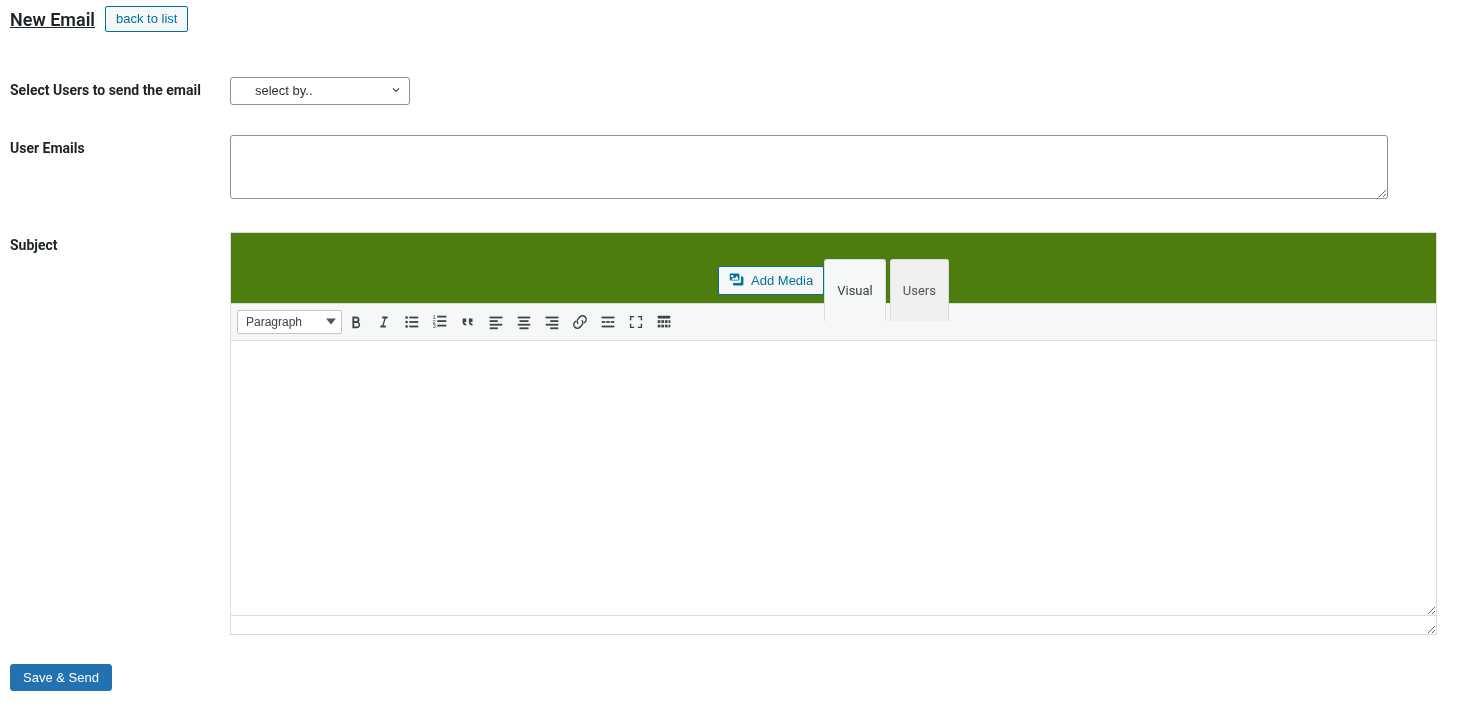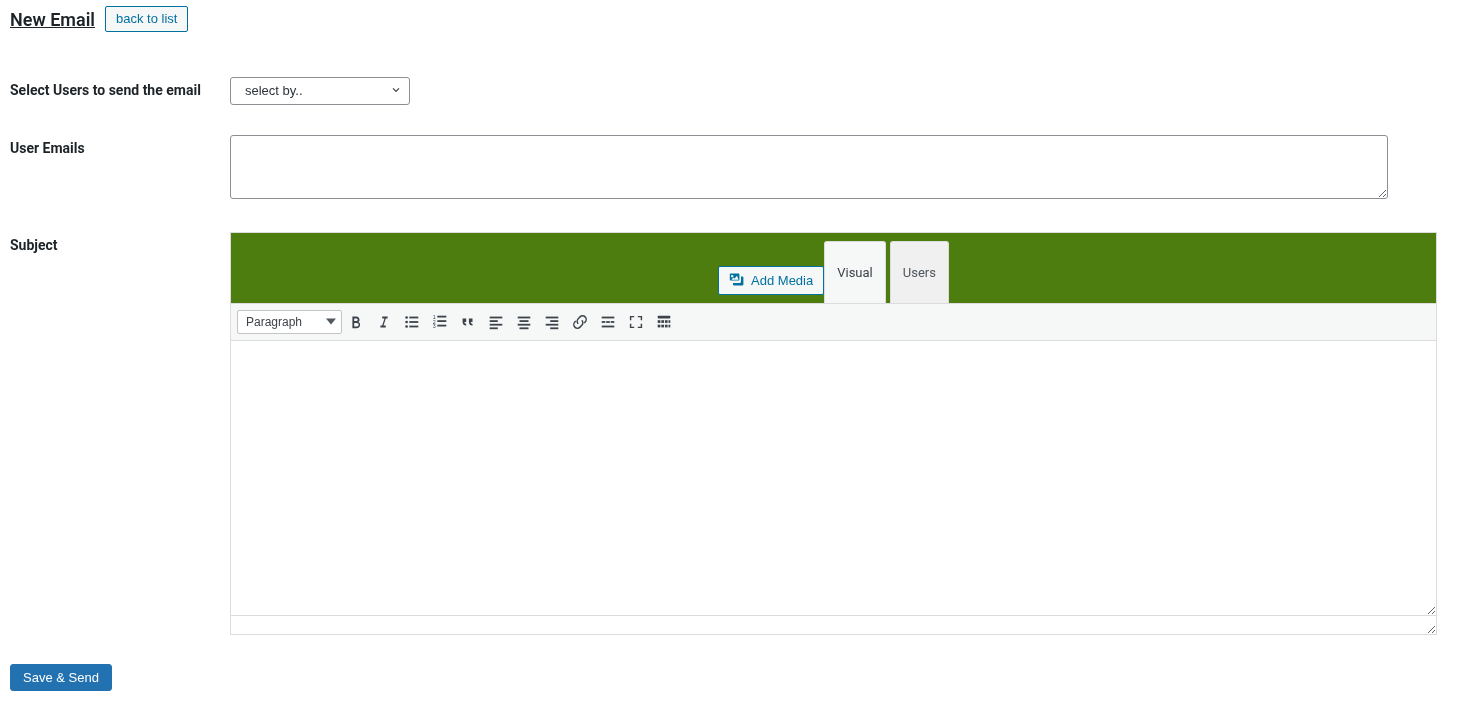--- a/index.html
+++ b/index.html
@@ -4,31 +4,31 @@
 <style>
   html,body{margin:0;padding:0;font-family:-apple-system,BlinkMacSystemFont,"Segoe UI",Roboto,Helvetica,Arial,sans-serif;font-size:13px;color:#1d2327;background:#fff;}
   .page{padding:6px 10px 20px 10px;width:1437px;}
   .header-row{display:flex;align-items:center;gap:10px;margin-bottom:30px;}
   .page-title{font-size:18px;font-weight:600;margin:0;text-decoration:underline;}
   .btn-outline{background:#f6f7f7;border:1px solid #0071a1;color:#0071a1;padding:2px 10px;border-radius:2px;cursor:pointer;font-size:13px;line-height:20px;}
   table.form-table{border-collapse:collapse;width:100%;}
   table.form-table th{width:200px;text-align:left;font-weight:700;font-size:14px;vertical-align:top;padding:20px 10px 20px 0;}
   table.form-table td{padding:15px 10px;vertical-align:top;}
   .select-wrap{position:relative;display:inline-block;}
-  select.wp-select{appearance:none;-webkit-appearance:none;border:1px solid #8c8f94;border-radius:3px;background:#fff;padding:4px 28px 4px 14px;font-size:13px;line-height:18px;min-width:180px;color:#2c3338;}
+  select.wp-select{appearance:none;-webkit-appearance:none;border:1px solid #8c8f94;border-radius:3px;background:#fff;padding:4px 28px 4px 24px;font-size:13px;line-height:18px;min-width:180px;color:#2c3338;}
   .select-caret{position:absolute;right:8px;top:50%;transform:translateY(-50%);pointer-events:none;color:#3c434a;}
   textarea.user-emails{width:1140px;height:54px;border:1px solid #8c8f94;border-radius:3px;padding:4px 8px;font-family:inherit;font-size:13px;resize:both;}
   input.subject{width:1140px;border:1px solid #8c8f94;border-radius:3px;padding:4px 8px;font-family:Menlo,Consolas,monospace;font-size:13px;height:28px;box-sizing:border-box;}
   input.subject::placeholder{color:#8a8f94;}
   
   .editor-wrap{width:1207px;}
   .editor-header{background:#4d7c0f;padding:8px 8px 0 8px;border:1px solid #dcdcde;border-bottom:none;display:flex;align-items:flex-end;justify-content:center;}
   .add-media-btn{background:#f6f7f7;border:1px solid #0071a1;color:#0071a1;padding:4px 10px;border-radius:2px;cursor:pointer;font-size:13px;display:inline-flex;align-items:center;gap:6px;margin-bottom:8px;}
   .tabs{display:flex;gap:4px;}
-  .tab{border:1px solid #dcdcde;border-bottom:none;background:#f0f0f1;color:#50575e;padding:23px 12px;font-size:13px;cursor:pointer;border-top-left-radius:3px;border-top-right-radius:3px;position:relative;top:0;}
+  .tab{border:1px solid #dcdcde;border-bottom:none;background:#f0f0f1;color:#50575e;padding:23px 12px;font-size:13px;cursor:pointer;border-top-left-radius:3px;border-top-right-radius:3px;position:relative;top:18px;}
   .tab.active{background:#f6f7f7;color:#3c434a;}
   .toolbar{background:#f6f7f7;border:1px solid #dcdcde;border-top:1px solid #dcdcde;padding:4px 6px;display:flex;align-items:center;gap:0;}
   .para-select-wrap{position:relative;display:inline-block;}
   select.para-select{appearance:none;-webkit-appearance:none;border:1px solid #c3c4c7;background:#fff;padding:2px 22px 2px 8px;font-size:12px;color:#3c434a;min-width:105px;height:24px;border-radius:2px;}
   .para-caret{position:absolute;right:6px;top:50%;transform:translateY(-50%);pointer-events:none;color:#50575e;}
   .tbtn{width:28px;height:28px;display:inline-flex;align-items:center;justify-content:center;color:#50575e;border-radius:2px;cursor:pointer;}
   .tbtn svg{width:18px;height:18px;}
   .editor-body{border:1px solid #dcdcde;border-top:none;background:#fff;height:258px;outline:none;padding:8px;resize:both;overflow:auto;}
   .editor-status{border:1px solid #dcdcde;border-top:none;background:#fff;height:18px;resize:both;overflow:hidden;}
   .btn-primary{background:#2271b1;border:1px solid #2271b1;color:#fff;padding:5px 12px;border-radius:3px;cursor:pointer;font-size:13px;}

